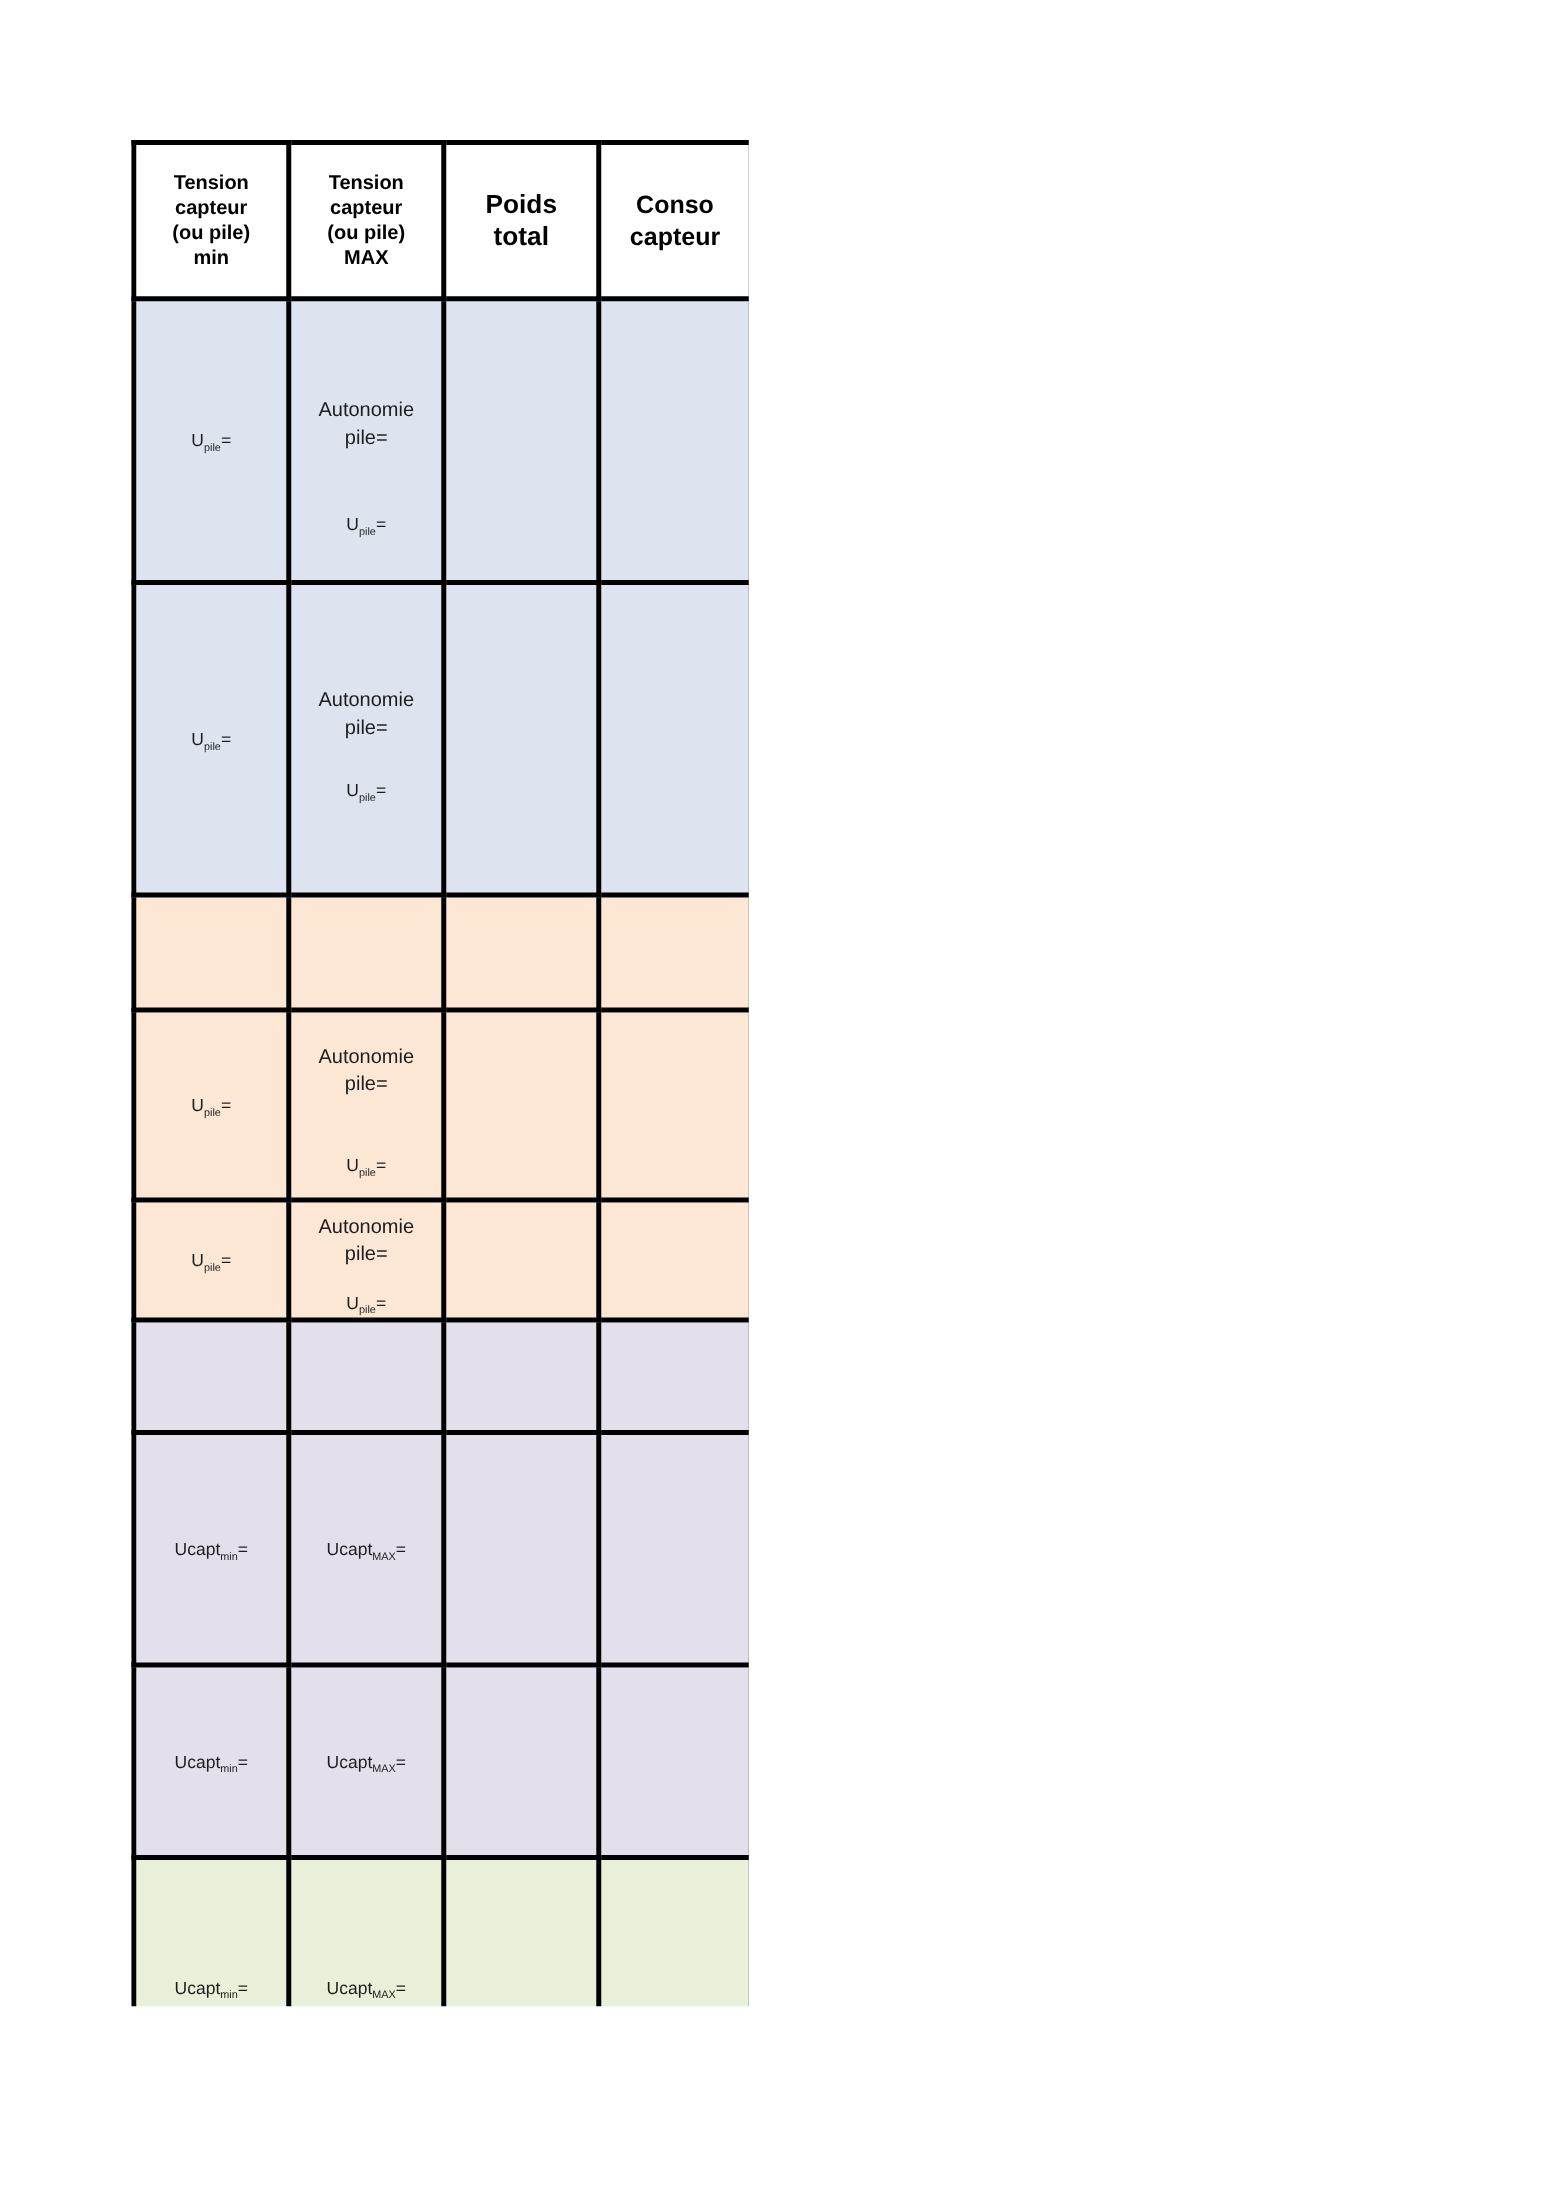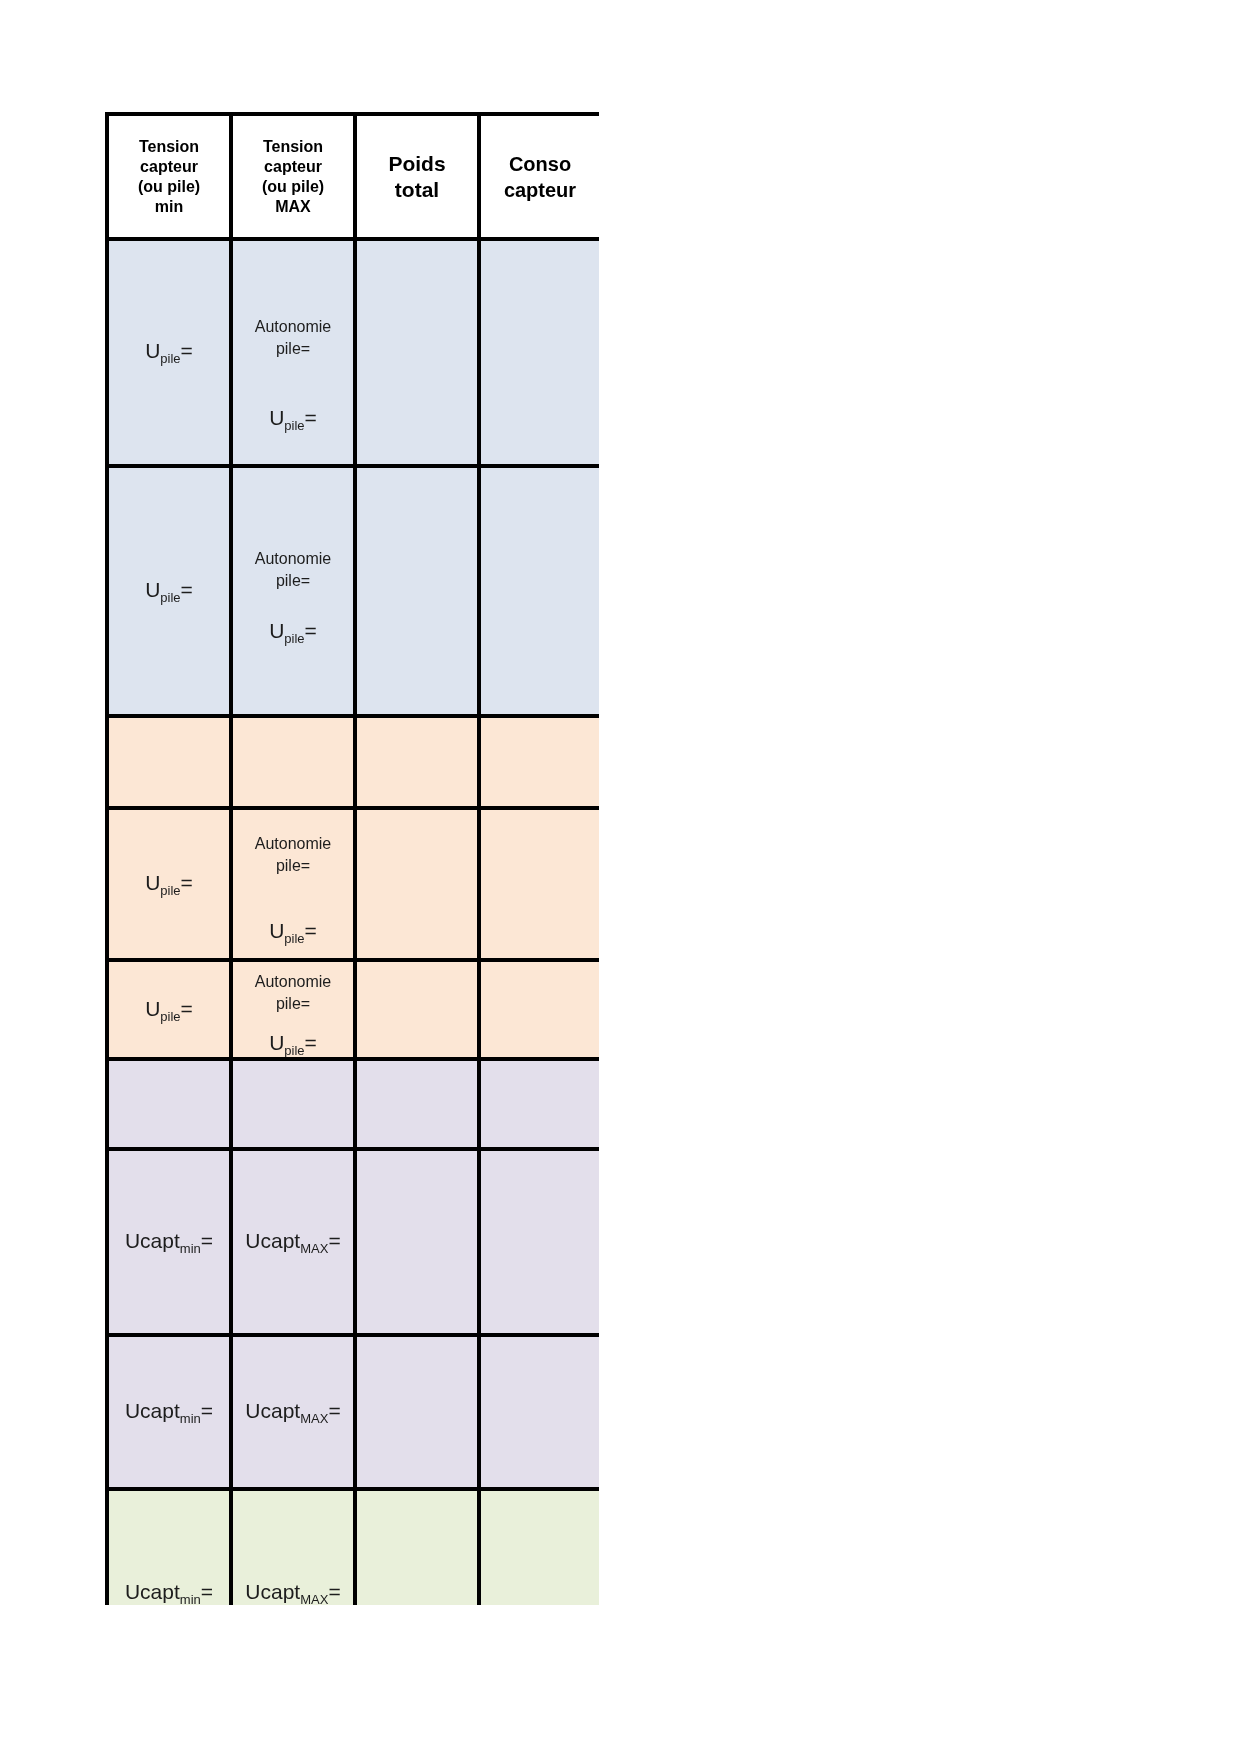--- a/index.html
+++ b/index.html
@@ -7,21 +7,21 @@
          font-family:"Liberation Sans",sans-serif;color:#1d1d1d;border-radius:27px;}
   .table-clip{position:absolute;left:105px;top:112px;width:494px;height:1493px;overflow:hidden;}
   table.wt{border-collapse:collapse;table-layout:fixed;width:494px;}
   table.wt td,table.wt th{border:4px solid #000;padding:0;text-align:center;vertical-align:middle;
         box-sizing:border-box;overflow:hidden;}
   th{background:#ffffff;font-weight:bold;color:#000;}
   .hsm{font-size:16px;line-height:20px;}
   .hlg{font-size:21px;line-height:26px;}
   .hmd{font-size:20px;line-height:26px;}
   .ml{white-space:pre-line;}
-  .lbl{font-size:21px;line-height:23px;}
+  .lbl{font-size:14px;line-height:23px;}
   .auto{font-size:16px;line-height:22px;}
   .sb{font-size:0.62em;line-height:1;}
   .ct{vertical-align:top;}
   
   .rh  td,.rh  th{height:125px;}
   .rb1 td{height:227px;}
   .rb2 td{height:250px;}
   .roe td{height:92px;}
   .roa td{height:152px;}
   .rob td{height:96px;}

